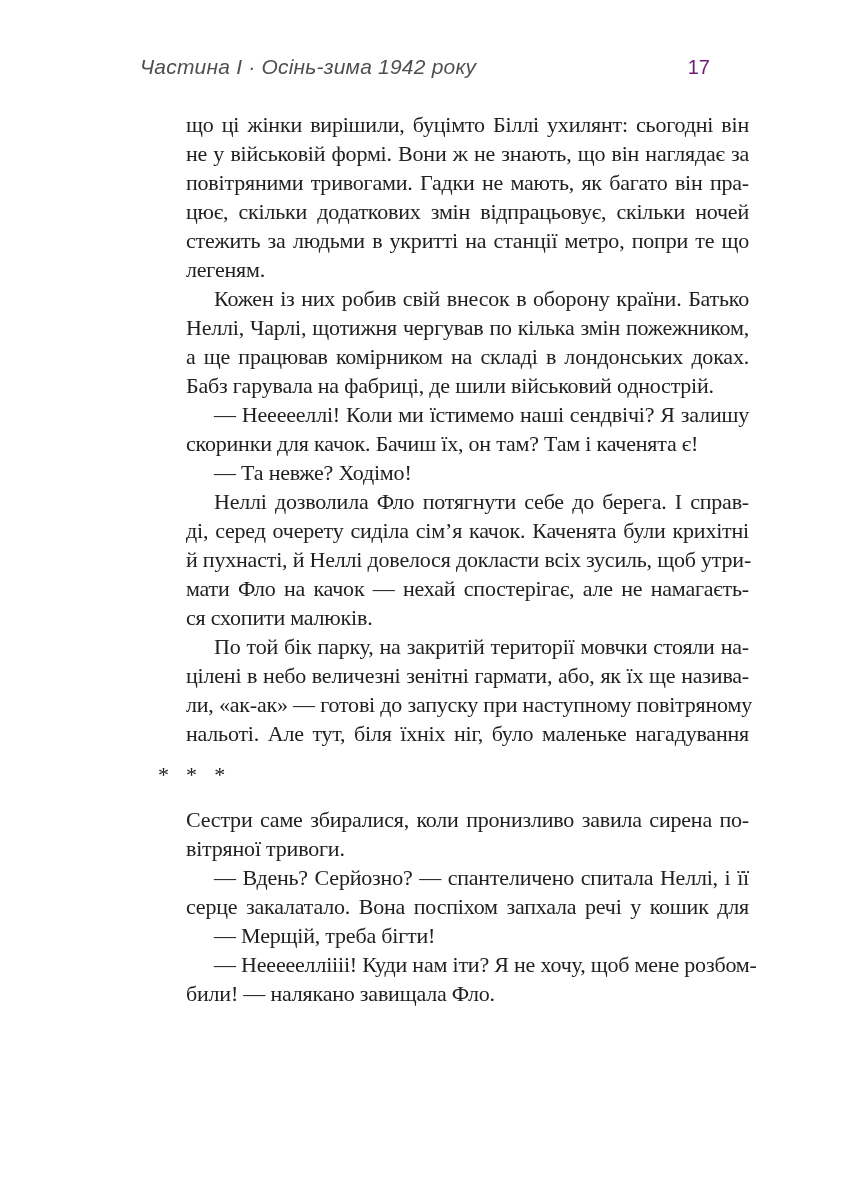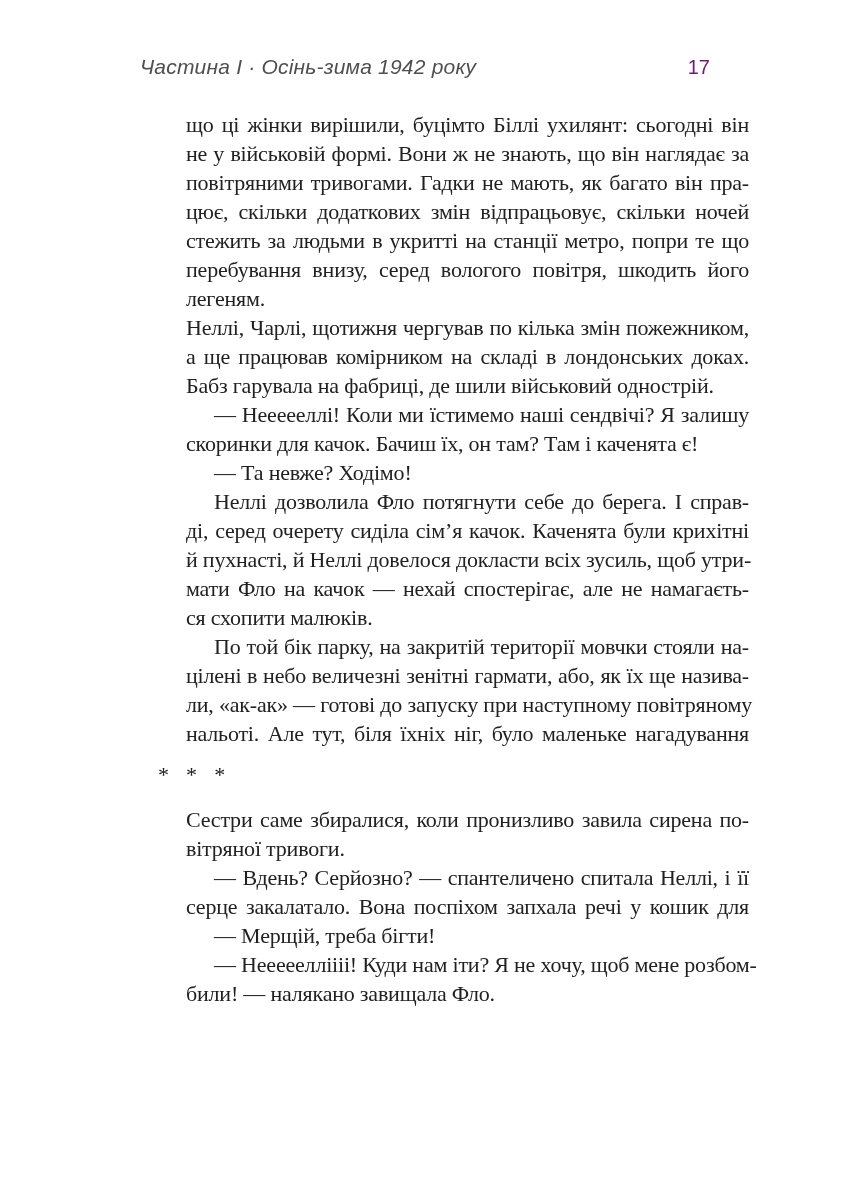--- a/index.html
+++ b/index.html
@@ -74,24 +74,24 @@
     <span class="running-title">Частина I  ·  Осінь-зима 1942 року</span>
     <span class="page-number">17</span>
   </header>
   <main class="page-body">
       <div class="para">
         <div class="tline">що ці жінки вирішили, буцімто Біллі ухилянт: сьогодні він</div>
         <div class="tline">не у військовій формі. Вони ж не знають, що він наглядає за</div>
         <div class="tline">повітряними тривогами. Гадки не мають, як багато він пра-</div>
         <div class="tline">цює, скільки додаткових змін відпрацьовує, скільки ночей</div>
         <div class="tline">стежить за людьми в укритті на станції метро, попри те що</div>
-        <div class="tline">перебування внизу, серед вологого повітря, шкодить його</div>
         <div class="tline last">легеням.</div>
       </div>
       <div class="para">
+        <div class="tline first-indent">Кожен із них робив свій внесок в оборону країни. Батько</div>
         <div class="tline">Неллі, Чарлі, щотижня чергував по кілька змін пожежником,</div>
         <div class="tline">а ще працював комірником на складі в лондонських доках.</div>
         <div class="tline last">Бабз гарувала на фабриці, де шили військовий однострій.</div>
       </div>
       <div class="para">
         <div class="tline first-indent">— Неееееллі! Коли ми їстимемо наші сендвічі? Я залишу</div>
         <div class="tline last">скоринки для качок. Бачиш їх, он там? Там і каченята є!</div>
       </div>
       <div class="para">
         <div class="tline last first-indent">— Та невже? Ходімо!</div>

